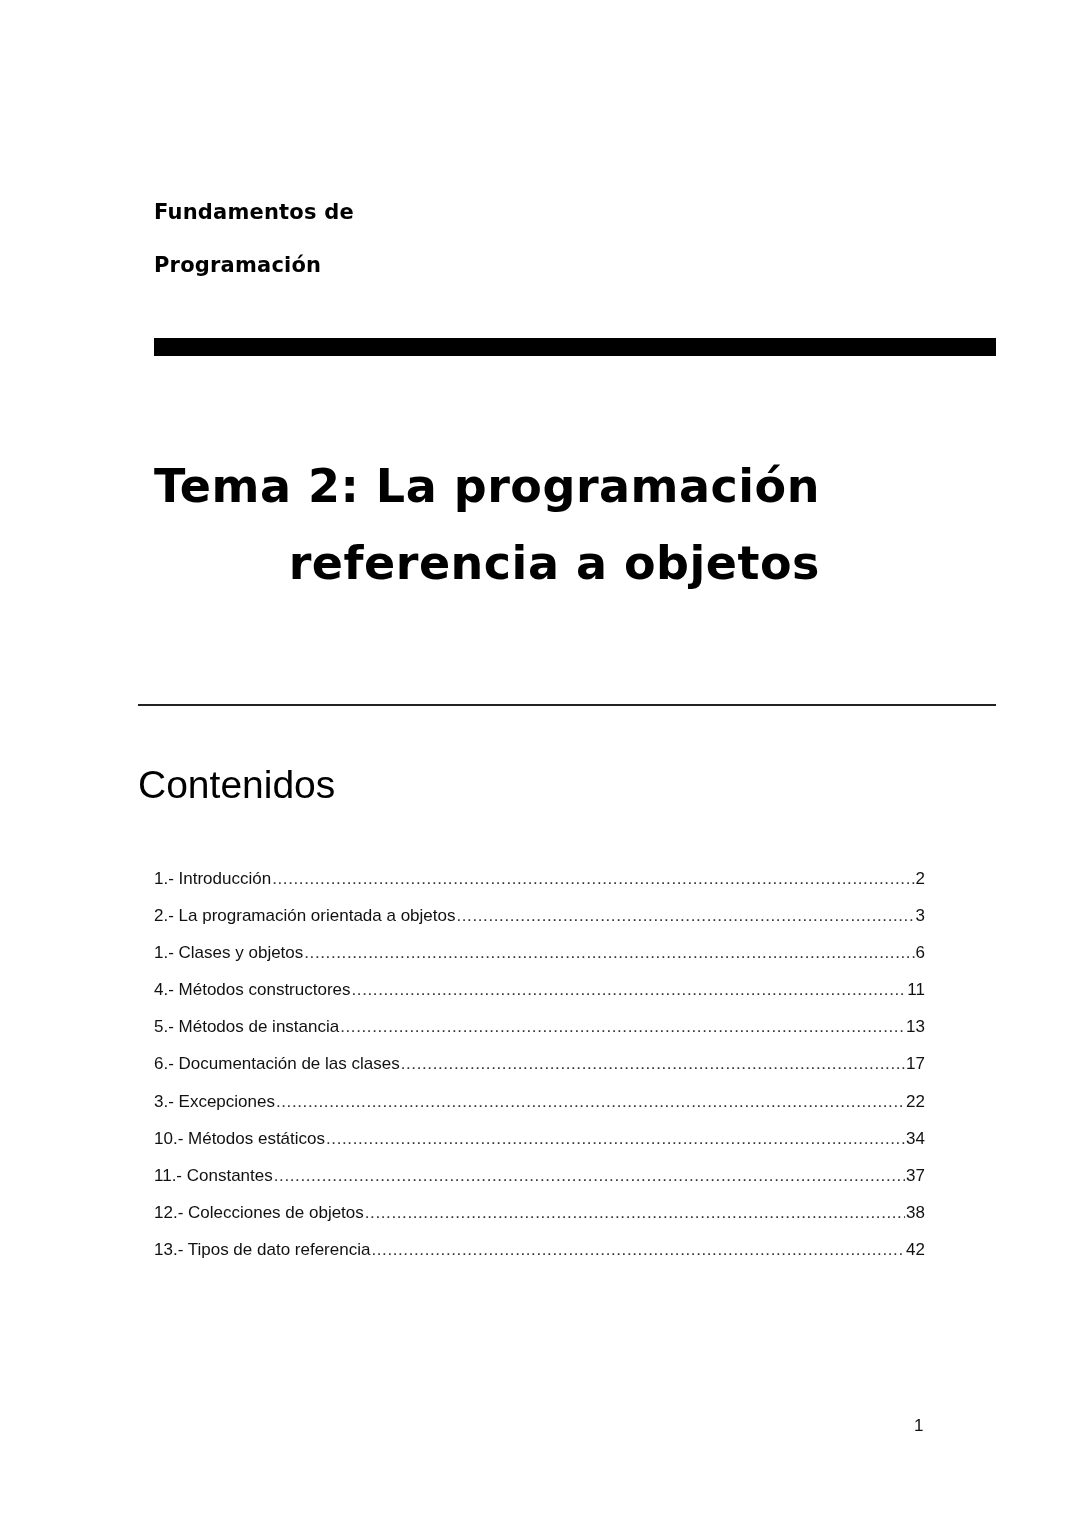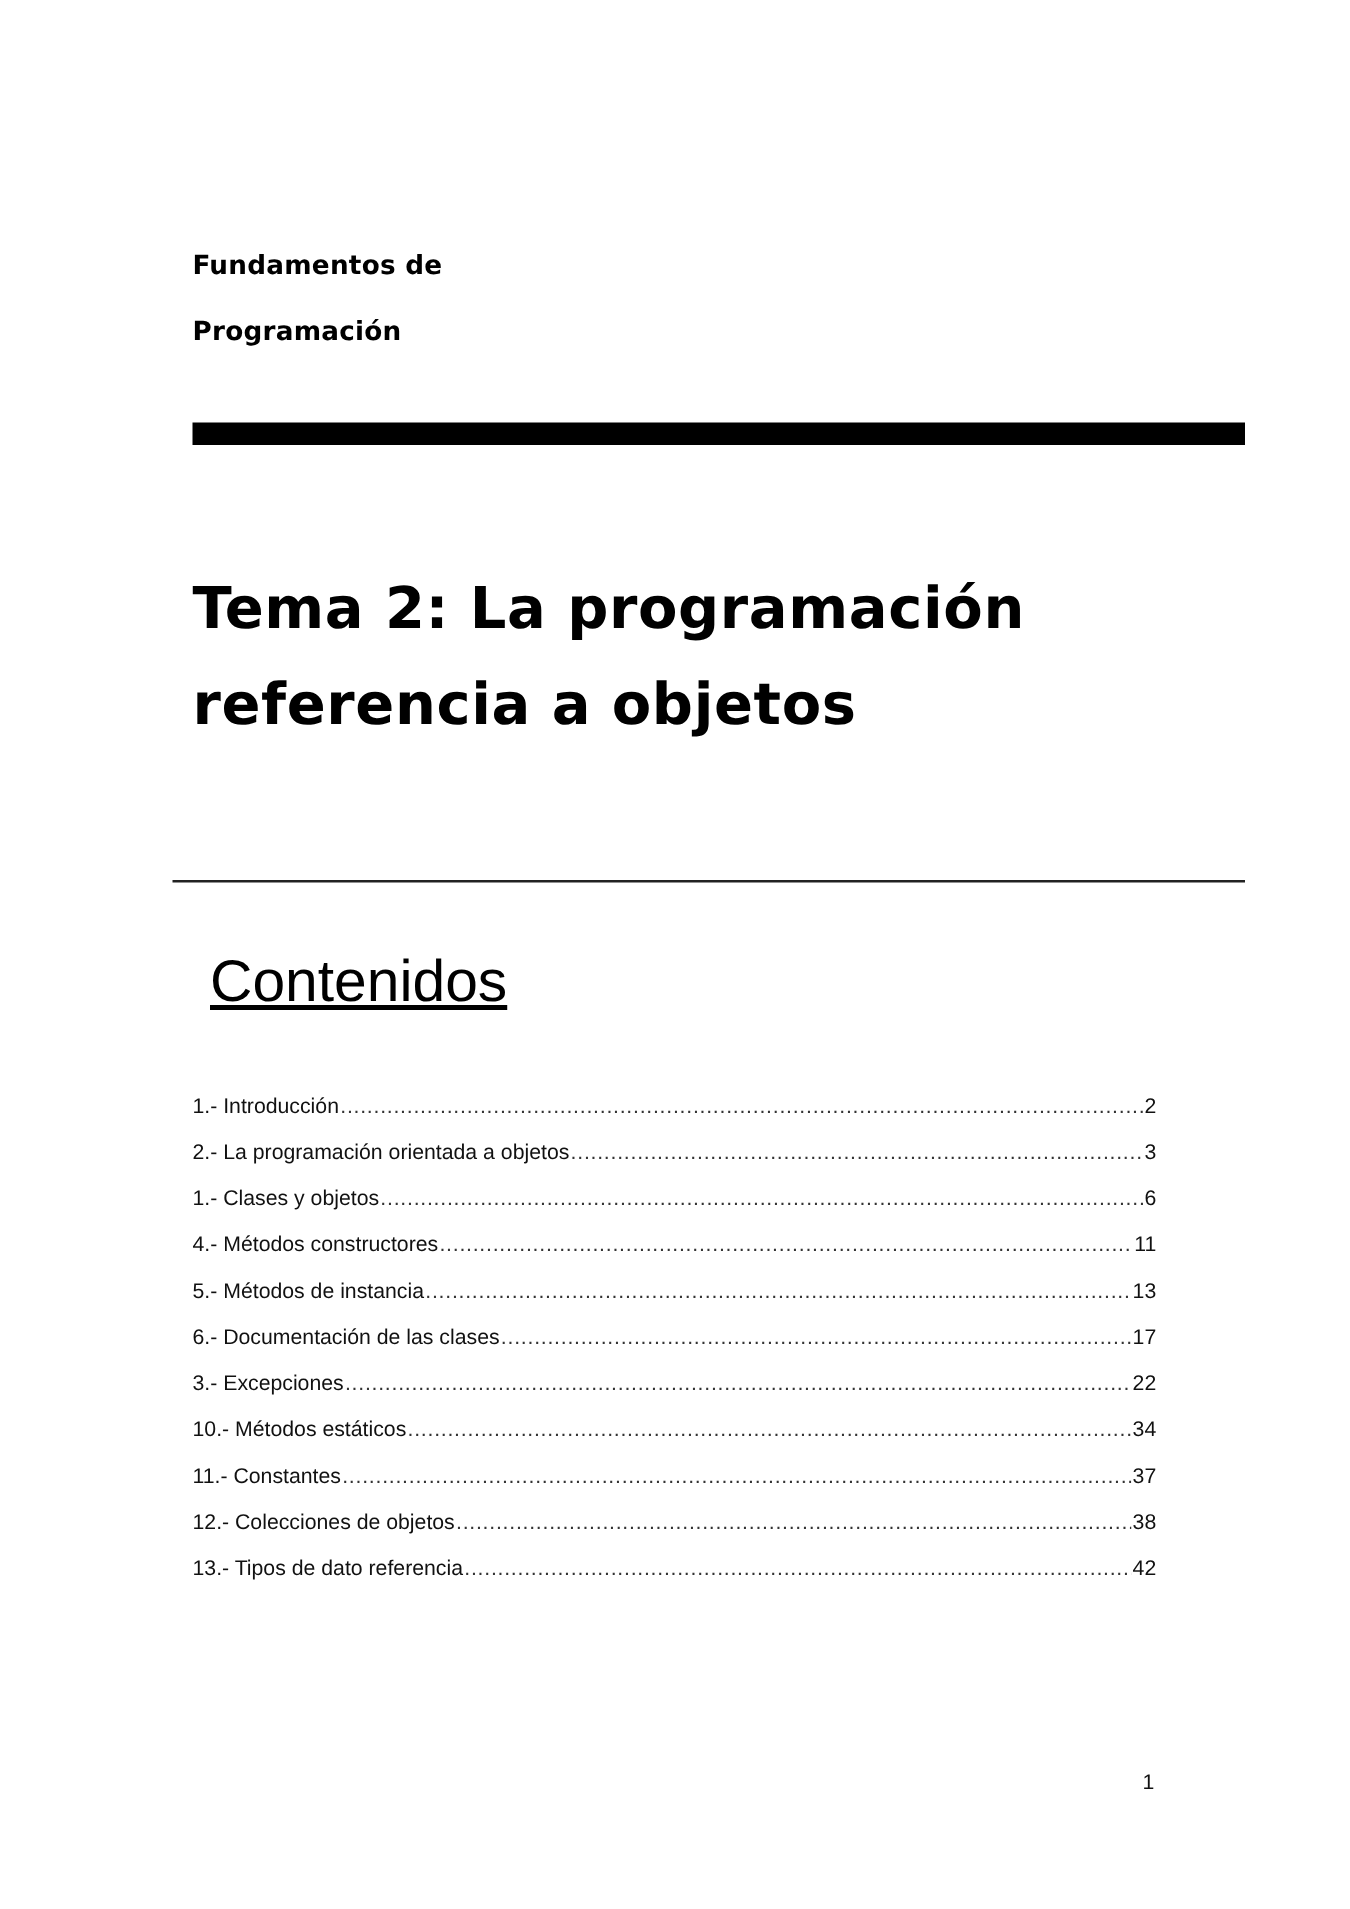--- a/index.html
+++ b/index.html
@@ -38,55 +38,54 @@
       position: absolute;
       left: 154px;
       top: 448px;
       margin: 0;
       font-family: "DejaVu Sans", sans-serif;
       font-weight: bold;
       font-size: 46px;
       line-height: 77px;
       letter-spacing: 0.5px;
     }
-    .topic-title span { display: block; }
+    .topic-title span { display: block; text-align: right; }
     .thin-rule {
       position: absolute;
       left: 138px;
       top: 704px;
       width: 858px;
       height: 1.5px;
       background: #222222;
     }
     .toc-heading {
       position: absolute;
-      left: 168px;
+      left: 138px;
       top: 760px;
       margin: 0;
       font-family: "Liberation Sans", sans-serif;
       font-weight: normal;
-      font-size: 47px;
+      font-size: 39px;
       line-height: 50px;
-      text-decoration: underline;
     }
     .toc {
       position: absolute;
       left: 154px;
       top: 866px;
       width: 771px;
       margin: 0;
       padding: 0;
       list-style: none;
       font-family: "Liberation Sans", sans-serif;
       font-size: 17px;
       color: #111111;
     }
     .toc-item {
       display: flex;
-      align-items: center;
+      align-items: flex-start;
       height: 37.1px;
       line-height: 26px;
       white-space: nowrap;
     }
     .toc-label { flex: 0 0 auto; }
     .toc-leader {
       flex: 1 1 auto;
       overflow: hidden;
       margin: 0 1px;
       letter-spacing: 0.6px;

